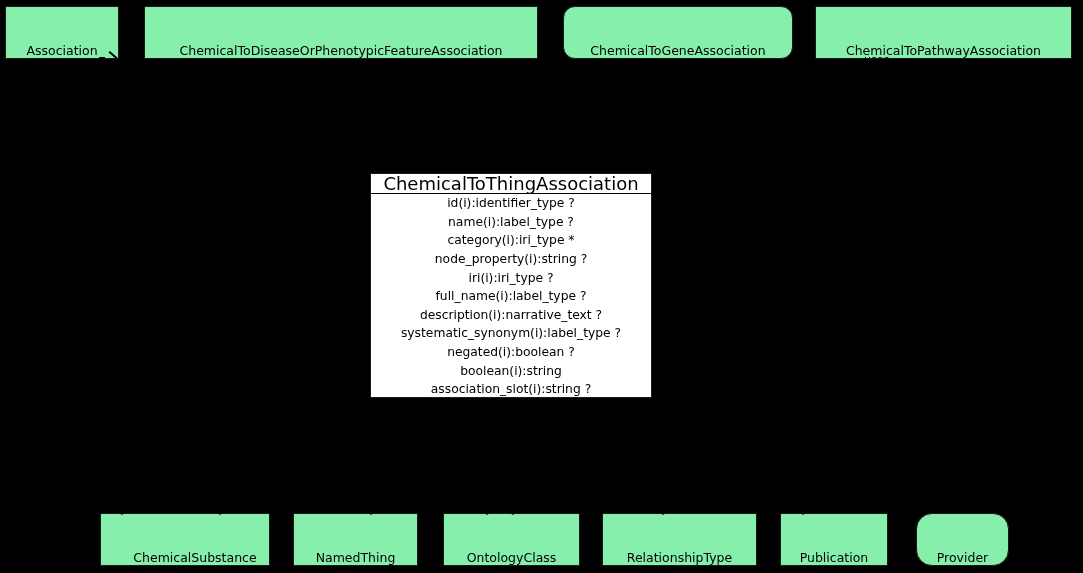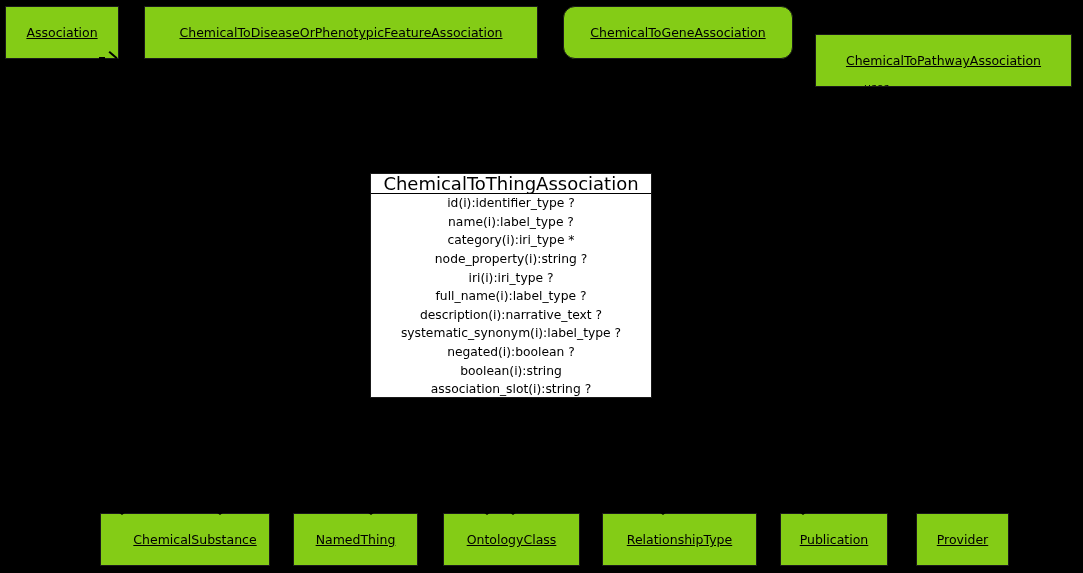--- a/index.html
+++ b/index.html
@@ -11,49 +11,48 @@
     position: relative;
     width: 1083px;
     height: 573px;
     background: #000000;
     overflow: hidden;
     font-family: "DejaVu Sans", "Liberation Sans", sans-serif;
     color: #000000;
   }
   .node {
     position: absolute;
-    background: #84cc16;
+    background: #86efac;
     border: 1px solid #1a1a1a;
     box-sizing: border-box;
     display: flex;
-    align-items: center;
+    align-items: flex-end;
     justify-content: center;
     font-size: 12.5px;
     color: #000000;
     overflow: hidden;
     white-space: nowrap;
-    text-decoration: underline;
   }
   .node .label {
     display: block;
     text-align: center;
   }
   
   #box-association            { left: 5px;   top: 6px; width: 114px; height: 53px; }
   #box-chem2disease           { left: 144px; top: 6px; width: 394px; height: 53px; }
   #box-chem2gene              { left: 563px; top: 6px; width: 230px; height: 53px; border-radius: 12px; }
-  #box-chem2pathway           { left: 815px; top: 6px; width: 257px; height: 53px; margin-top: 28px; }
+  #box-chem2pathway           { left: 815px; top: 6px; width: 257px; height: 53px; }
 
   
   #box-chemicalsubstance      { left: 100px; top: 513px; width: 170px; height: 53px; padding-left: 20px; }
   #box-namedthing             { left: 293px; top: 513px; width: 125px; height: 53px; }
   #box-ontologyclass          { left: 443px; top: 513px; width: 137px; height: 53px; }
   #box-relationshiptype       { left: 602px; top: 513px; width: 155px; height: 53px; }
   #box-publication            { left: 780px; top: 513px; width: 108px; height: 53px; }
-  #box-provider               { left: 916px; top: 513px; width: 93px;  height: 53px; }
+  #box-provider               { left: 916px; top: 513px; width: 93px;  height: 53px; border-radius: 16px; }
 
   
   #center-class {
     position: absolute;
     left: 370px;
     top: 173px;
     width: 282px;
     height: 225px;
     background: #ffffff;
     border: 1px solid #1a1a1a;

